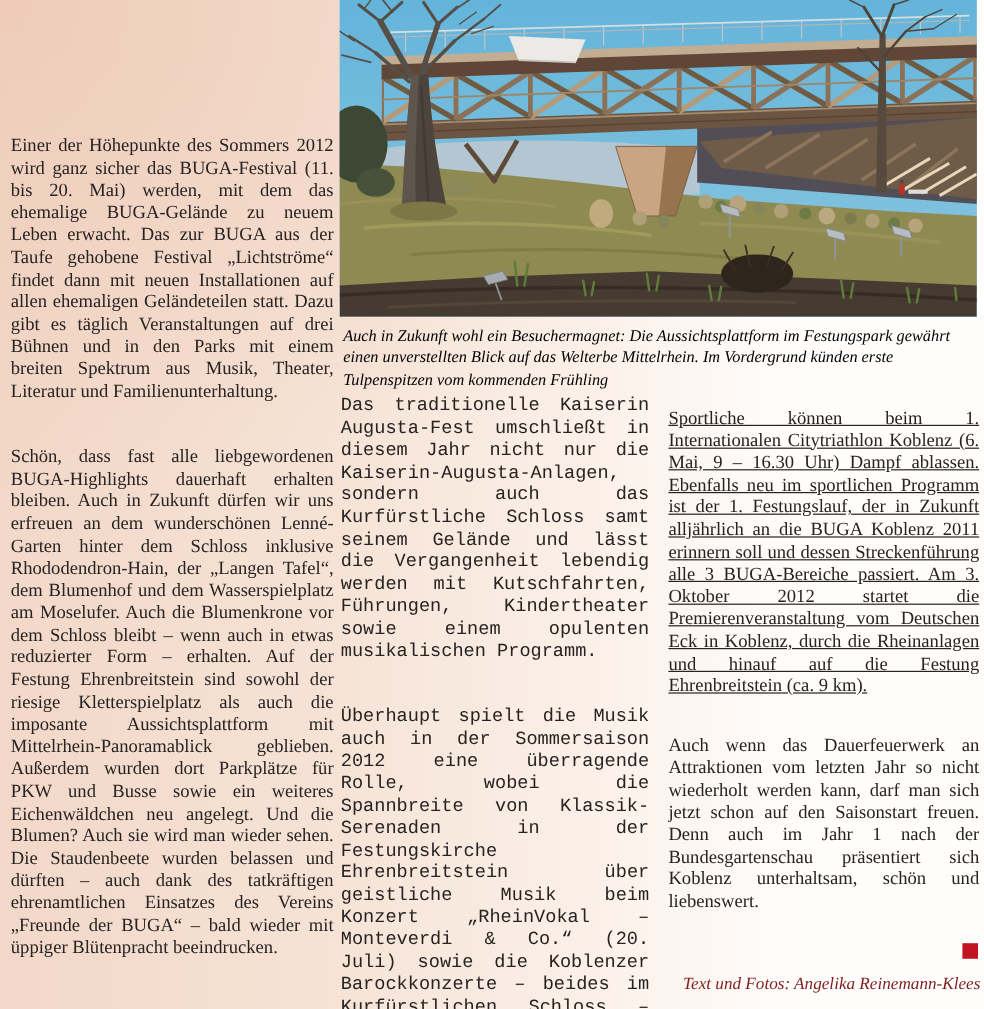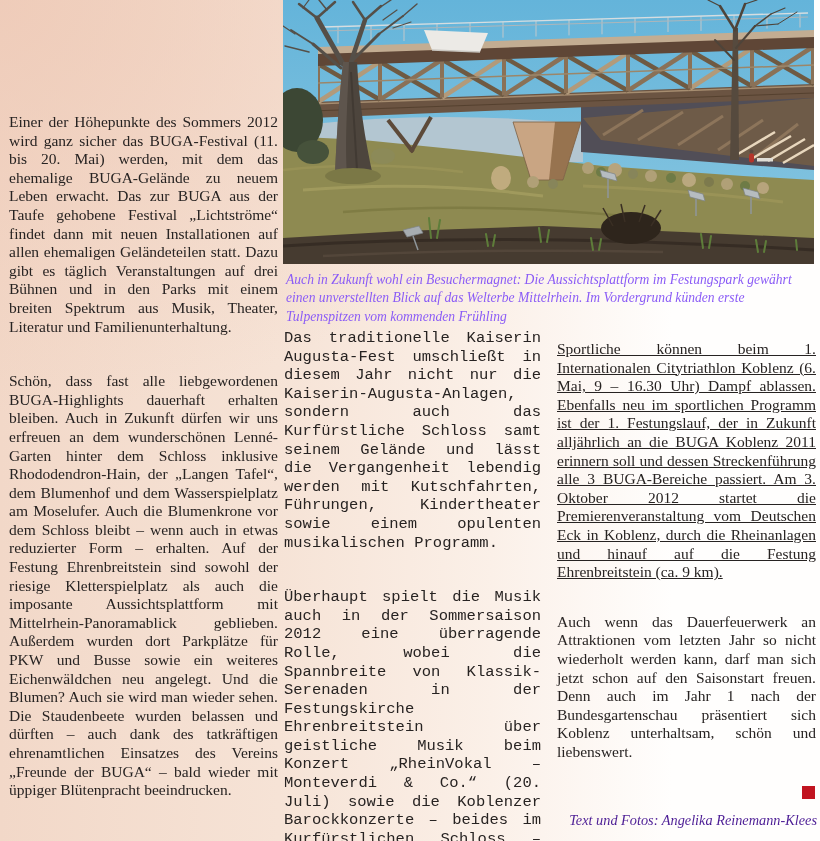--- a/index.html
+++ b/index.html
@@ -16,26 +16,26 @@
   .col p + p{margin-top:36px;}
   .col1{left:9px;top:113px;width:269px;}
   .col2{left:284px;top:329px;width:257px;font-family:Liberation Mono, monospace;}
   .col3{left:557px;top:340px;width:259px;}
   .col3 p.runon{margin-top:0;text-decoration:underline;}
   .col3 p.bigap{margin-top:31px;}
   .photo{position:absolute;left:283px;top:0;width:531px;height:264px;margin:0;background:#9cc9e0;}
   .photo svg{display:block;}
   .caption{
     position:absolute;left:286px;top:271px;width:512px;margin:0;
-    font-style:italic;font-size:13.6px;line-height:18.4px;color:#8b5cf6;text-align:left;
+    font-style:italic;font-size:13.6px;line-height:18.4px;color:#000000;text-align:left;
   }
   .endmark{position:absolute;right:1px;top:446px;width:13px;height:13px;background:#c11420;}
   .credit{
     position:absolute;right:3px;top:812px;width:320px;margin:0;
-    font-style:italic;font-size:14.3px;color:#4c1d95;text-align:right;
+    font-style:italic;font-size:14.3px;color:#7f1d1d;text-align:right;
   }
 </style>
 </head>
 <body>
 
 <div class="col col1">
   <p>Einer der Höhepunkte des Sommers 2012 wird ganz sicher das BUGA-Festival (11. bis 20. Mai) werden, mit dem das ehemalige BUGA-Gelände zu neuem Leben erwacht. Das zur BUGA aus der Taufe gehobene Festival „Lichtströme“ findet dann mit neuen Installationen auf allen ehemaligen Geländeteilen statt. Dazu gibt es täglich Veranstaltungen auf drei Bühnen und in den Parks mit einem breiten Spektrum aus Musik, Theater, Literatur und Familienunterhaltung.</p>
   <p>Schön, dass fast alle liebgewordenen BUGA-Highlights dauerhaft erhalten bleiben. Auch in Zukunft dürfen wir uns erfreuen an dem wunderschönen Lenné-Garten hinter dem Schloss inklusive Rhododendron-Hain, der „Langen Tafel“, dem Blumenhof und dem Wasserspielplatz am Moselufer. Auch die Blumenkrone vor dem Schloss bleibt – wenn auch in etwas reduzierter Form – erhalten. Auf der Festung Ehrenbreitstein sind sowohl der riesige Kletterspielplatz als auch die imposante Aussichtsplattform mit Mittelrhein-Panoramablick geblieben. Außerdem wurden dort Parkplätze für PKW und Busse sowie ein weiteres Eichenwäldchen neu angelegt. Und die Blumen? Auch sie wird man wieder sehen. Die Staudenbeete wurden belassen und dürften – auch dank des tatkräftigen ehrenamtlichen Einsatzes des Vereins „Freunde der BUGA“ – bald wieder mit üppiger Blütenpracht beeindrucken.</p>
 </div>
 

